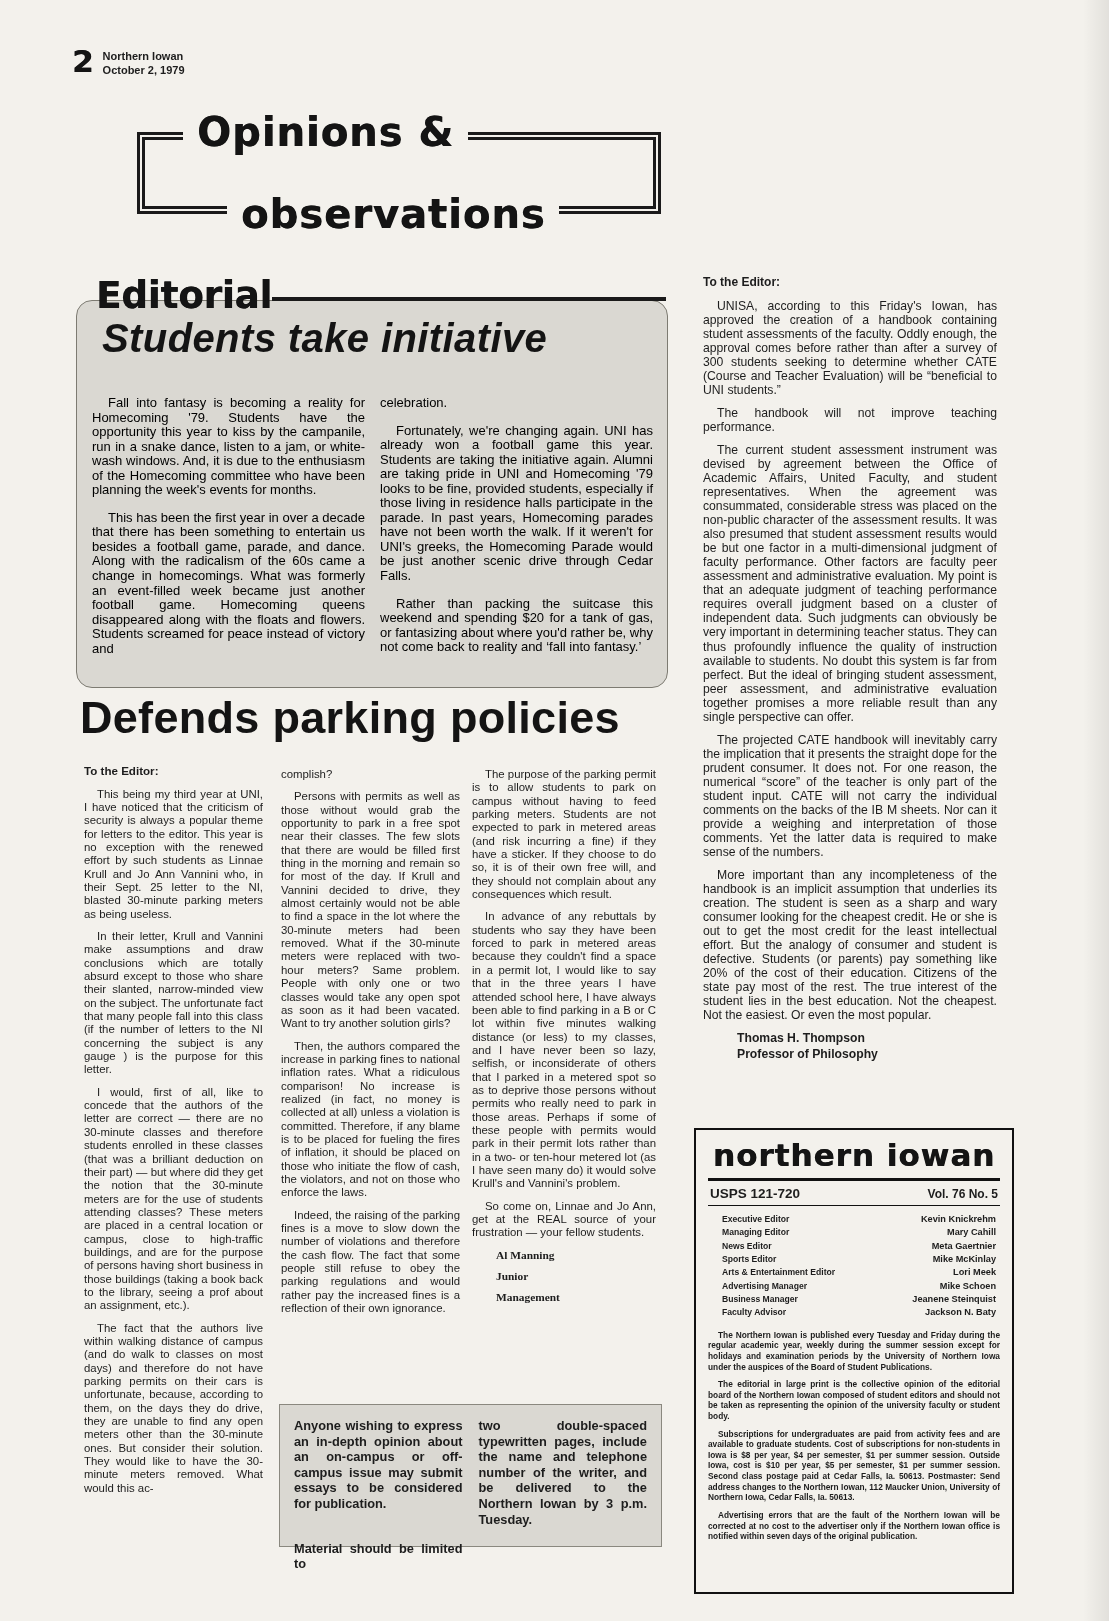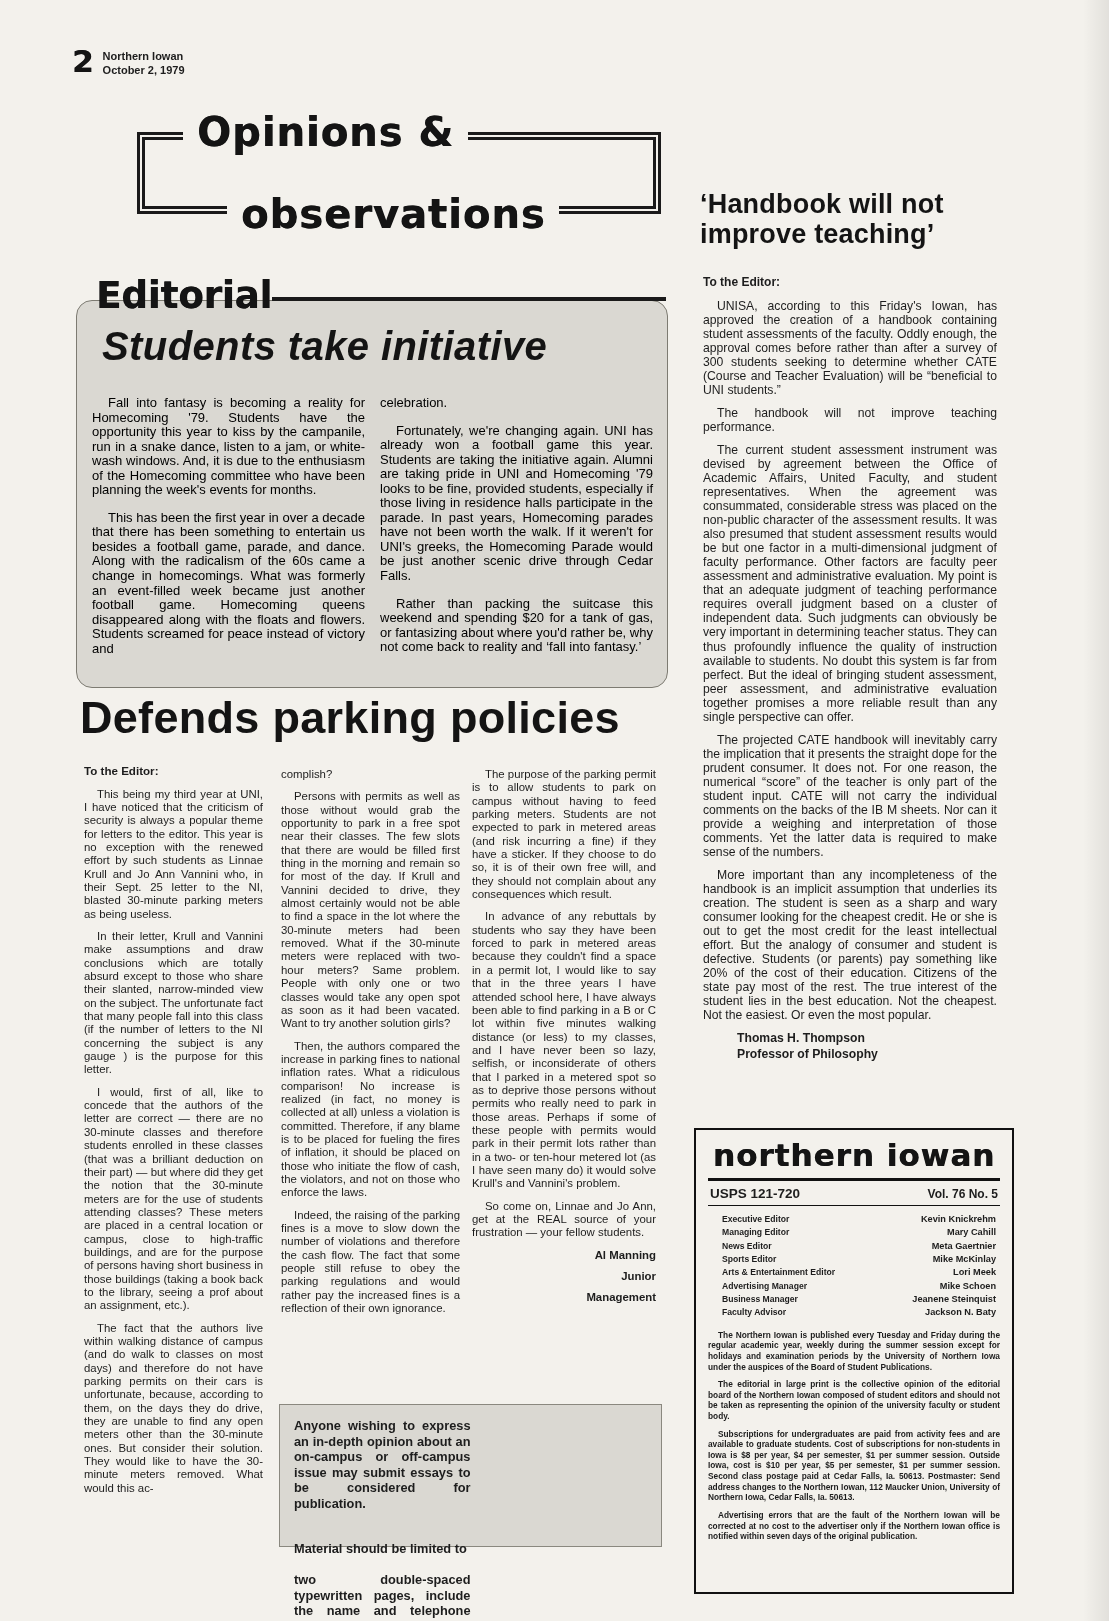--- a/index.html
+++ b/index.html
@@ -35,44 +35,44 @@
   .handbook-body p { text-indent:14px; margin-bottom:9px; }
   .handbook-body p.salutation { text-indent:0; font-weight:bold; margin-bottom:9px; font-size:12px; }
   .handbook-body p.sig { margin:2px 0 0 34px; font-weight:bold; text-indent:0; text-align:left; }
 
   
   .editorial-panel { position:absolute; left:76px; top:300px; width:592px; height:388px;
     background:#dad8d2; border:1.5px solid #7d7b72; border-radius:16px; }
   .editorial-label { position:absolute; left:96px; top:274px; font-size:37px; z-index:3; }
   .editorial-rule { position:absolute; left:272px; top:297px; width:394px; height:4px;
     background:#1a1a1a; z-index:3; }
-  .editorial-headline { position:absolute; left:102px; top:324px; width:565px;
+  .editorial-headline { position:absolute; left:102px; top:316px; width:565px;
     font-size:40px; font-weight:bold; font-style:italic; letter-spacing:0.4px; z-index:3; color:#141414; }
   .ed-col { position:absolute; top:396px; width:273px; font-size:13px; line-height:1.12;
     text-align:justify; z-index:3; color:#000000; }
   .ed-col p { text-indent:16px; margin-bottom:13px; }
   .ed-col p.noindent { text-indent:0; }
   .ed-col1 { left:92px; }
   .ed-col2 { left:380px; }
 
   
   .parking-headline { position:absolute; left:80px; top:692px; font-size:45px;
     font-weight:bold; letter-spacing:0.3px; color:#141414; }
   .pk-col { position:absolute; width:179px; font-size:11.4px; line-height:1.17; text-align:justify; }
   .pk-col p { text-indent:13px; margin-bottom:9px; }
   .pk-col p.noindent { text-indent:0; }
   .pk-col p.salutation { text-indent:0; font-weight:bold; font-size:11.6px; margin-bottom:10px; }
-  .pk-col p.sigline { font-weight:bold; text-indent:0; margin:8px 0 1px 24px; text-align:right; }
+  .pk-col p.sigline { font-weight:bold; text-indent:0; margin:8px 0 1px 24px; text-align:left;font-family:Liberation Serif, serif; }
   .pk-col1 { left:84px; top:764px; }
   .pk-col2 { left:281px; top:768px; }
   .pk-col3 { left:472px; top:768px; width:184px; }
 
   
   .submission-box { position:absolute; left:279px; top:1404px; width:383px; height:143px;
-    background:#dad8d2; border:1px solid #8a887f; display:flex; gap:16px; padding:13px 14px;flex-direction:column; }
+    background:#dad8d2; border:1px solid #8a887f; display:flex; gap:16px; padding:13px 14px; }
   .sub-col { width:50%; font-size:12.8px; font-weight:bold; line-height:1.22; text-align:justify; }
   .sub-col p + p { margin-top:29px; }
 
   
   .masthead-box { position:absolute; left:694px; top:1128px; width:320px; height:466px;
     border:2px solid #111; padding:7px 12px 8px; }
   .masthead-title { text-align:center; font-size:31px; letter-spacing:1px; padding-bottom:3px; }
   .masthead-usps-row { display:flex; justify-content:space-between; align-items:baseline;
     border-top:3px solid #111; border-bottom:1.5px solid #111; padding:5px 2px 4px; margin-top:2px; }
   .masthead-usps { font-size:13.5px; font-weight:bold; }
@@ -95,21 +95,20 @@
       <div>Northern Iowan</div>
       <div>October 2, 1979</div>
     </span>
   </div>
 
   <div class="banner-frame">
     <span class="banner-line banner-line1 display">Opinions &amp;</span>
     <span class="banner-line banner-line2 display">observations</span>
   </div>
 
-  <h2 class="handbook-headline">‘Handbook will not improve teaching’</h2>
   <div class="handbook-body">
     <p class="salutation">To the Editor:</p>
     <p>UNISA, according to this Friday's Iowan, has approved the creation of a handbook containing student assessments of the faculty. Oddly enough, the approval comes before rather than after a survey of 300 students seeking to determine whether CATE (Course and Teacher Evaluation) will be “beneficial to UNI students.”</p>
     <p>The handbook will not improve teaching performance.</p>
     <p>The current student assessment instrument was devised by agreement between the Office of Academic Affairs, United Faculty, and student representatives. When the agreement was consummated, considerable stress was placed on the non-public character of the assessment results. It was also presumed that student assessment results would be but one factor in a multi-dimensional judgment of faculty performance. Other factors are faculty peer assessment and administrative evaluation. My point is that an adequate judgment of teaching performance requires overall judgment based on a cluster of independent data. Such judgments can obviously be very important in determining teacher status. They can thus profoundly influence the quality of instruction available to students. No doubt this system is far from perfect. But the ideal of bringing student assessment, peer assessment, and administrative evaluation together promises a more reliable result than any single perspective can offer.</p>
     <p>The projected CATE handbook will inevitably carry the implication that it presents the straight dope for the prudent consumer. It does not. For one reason, the numerical “score” of the teacher is only part of the student input. CATE will not carry the individual comments on the backs of the IB M sheets. Nor can it provide a weighing and interpretation of those comments. Yet the latter data is required to make sense of the numbers.</p>
     <p>More important than any incompleteness of the handbook is an implicit assumption that underlies its creation. The student is seen as a sharp and wary consumer looking for the cheapest credit. He or she is out to get the most credit for the least intellectual effort. But the analogy of consumer and student is defective. Students (or parents) pay something like 20% of the cost of their education. Citizens of the state pay most of the rest. The true interest of the student lies in the best education. Not the cheapest. Not the easiest. Or even the most popular.</p>
     <p class="sig">Thomas H. Thompson</p>
     <p class="sig">Professor of Philosophy</p>
   </div>

